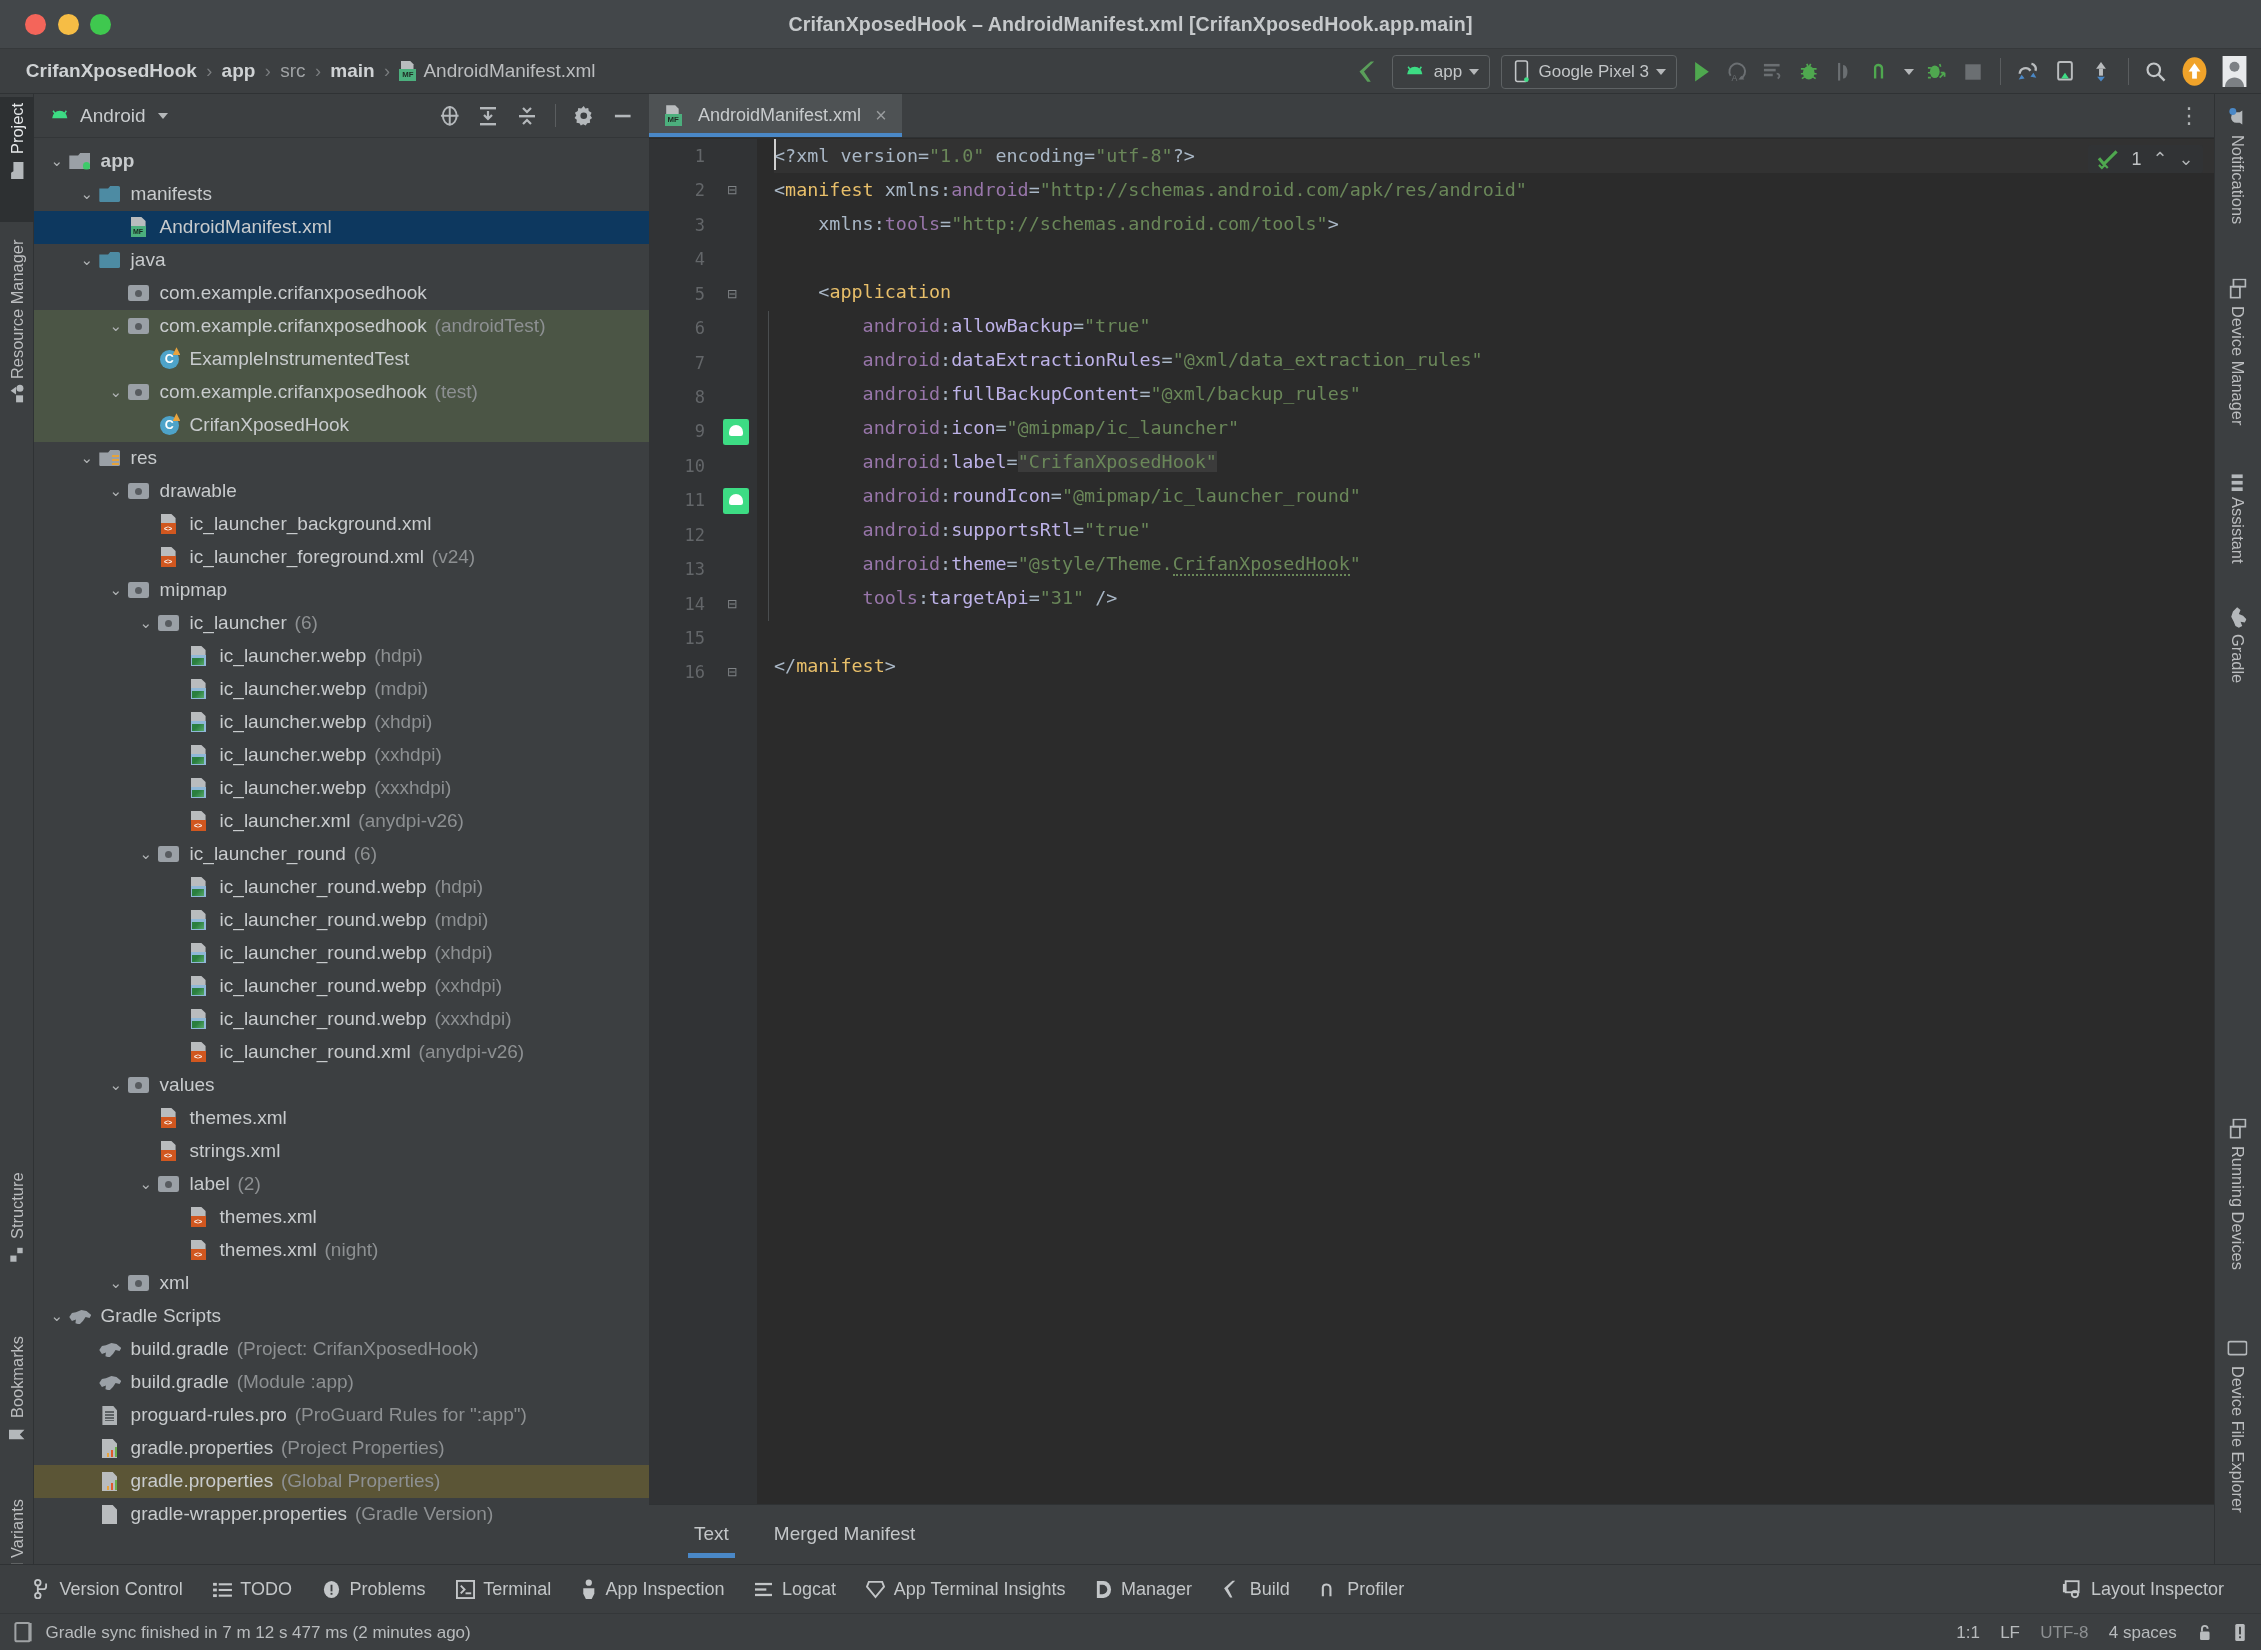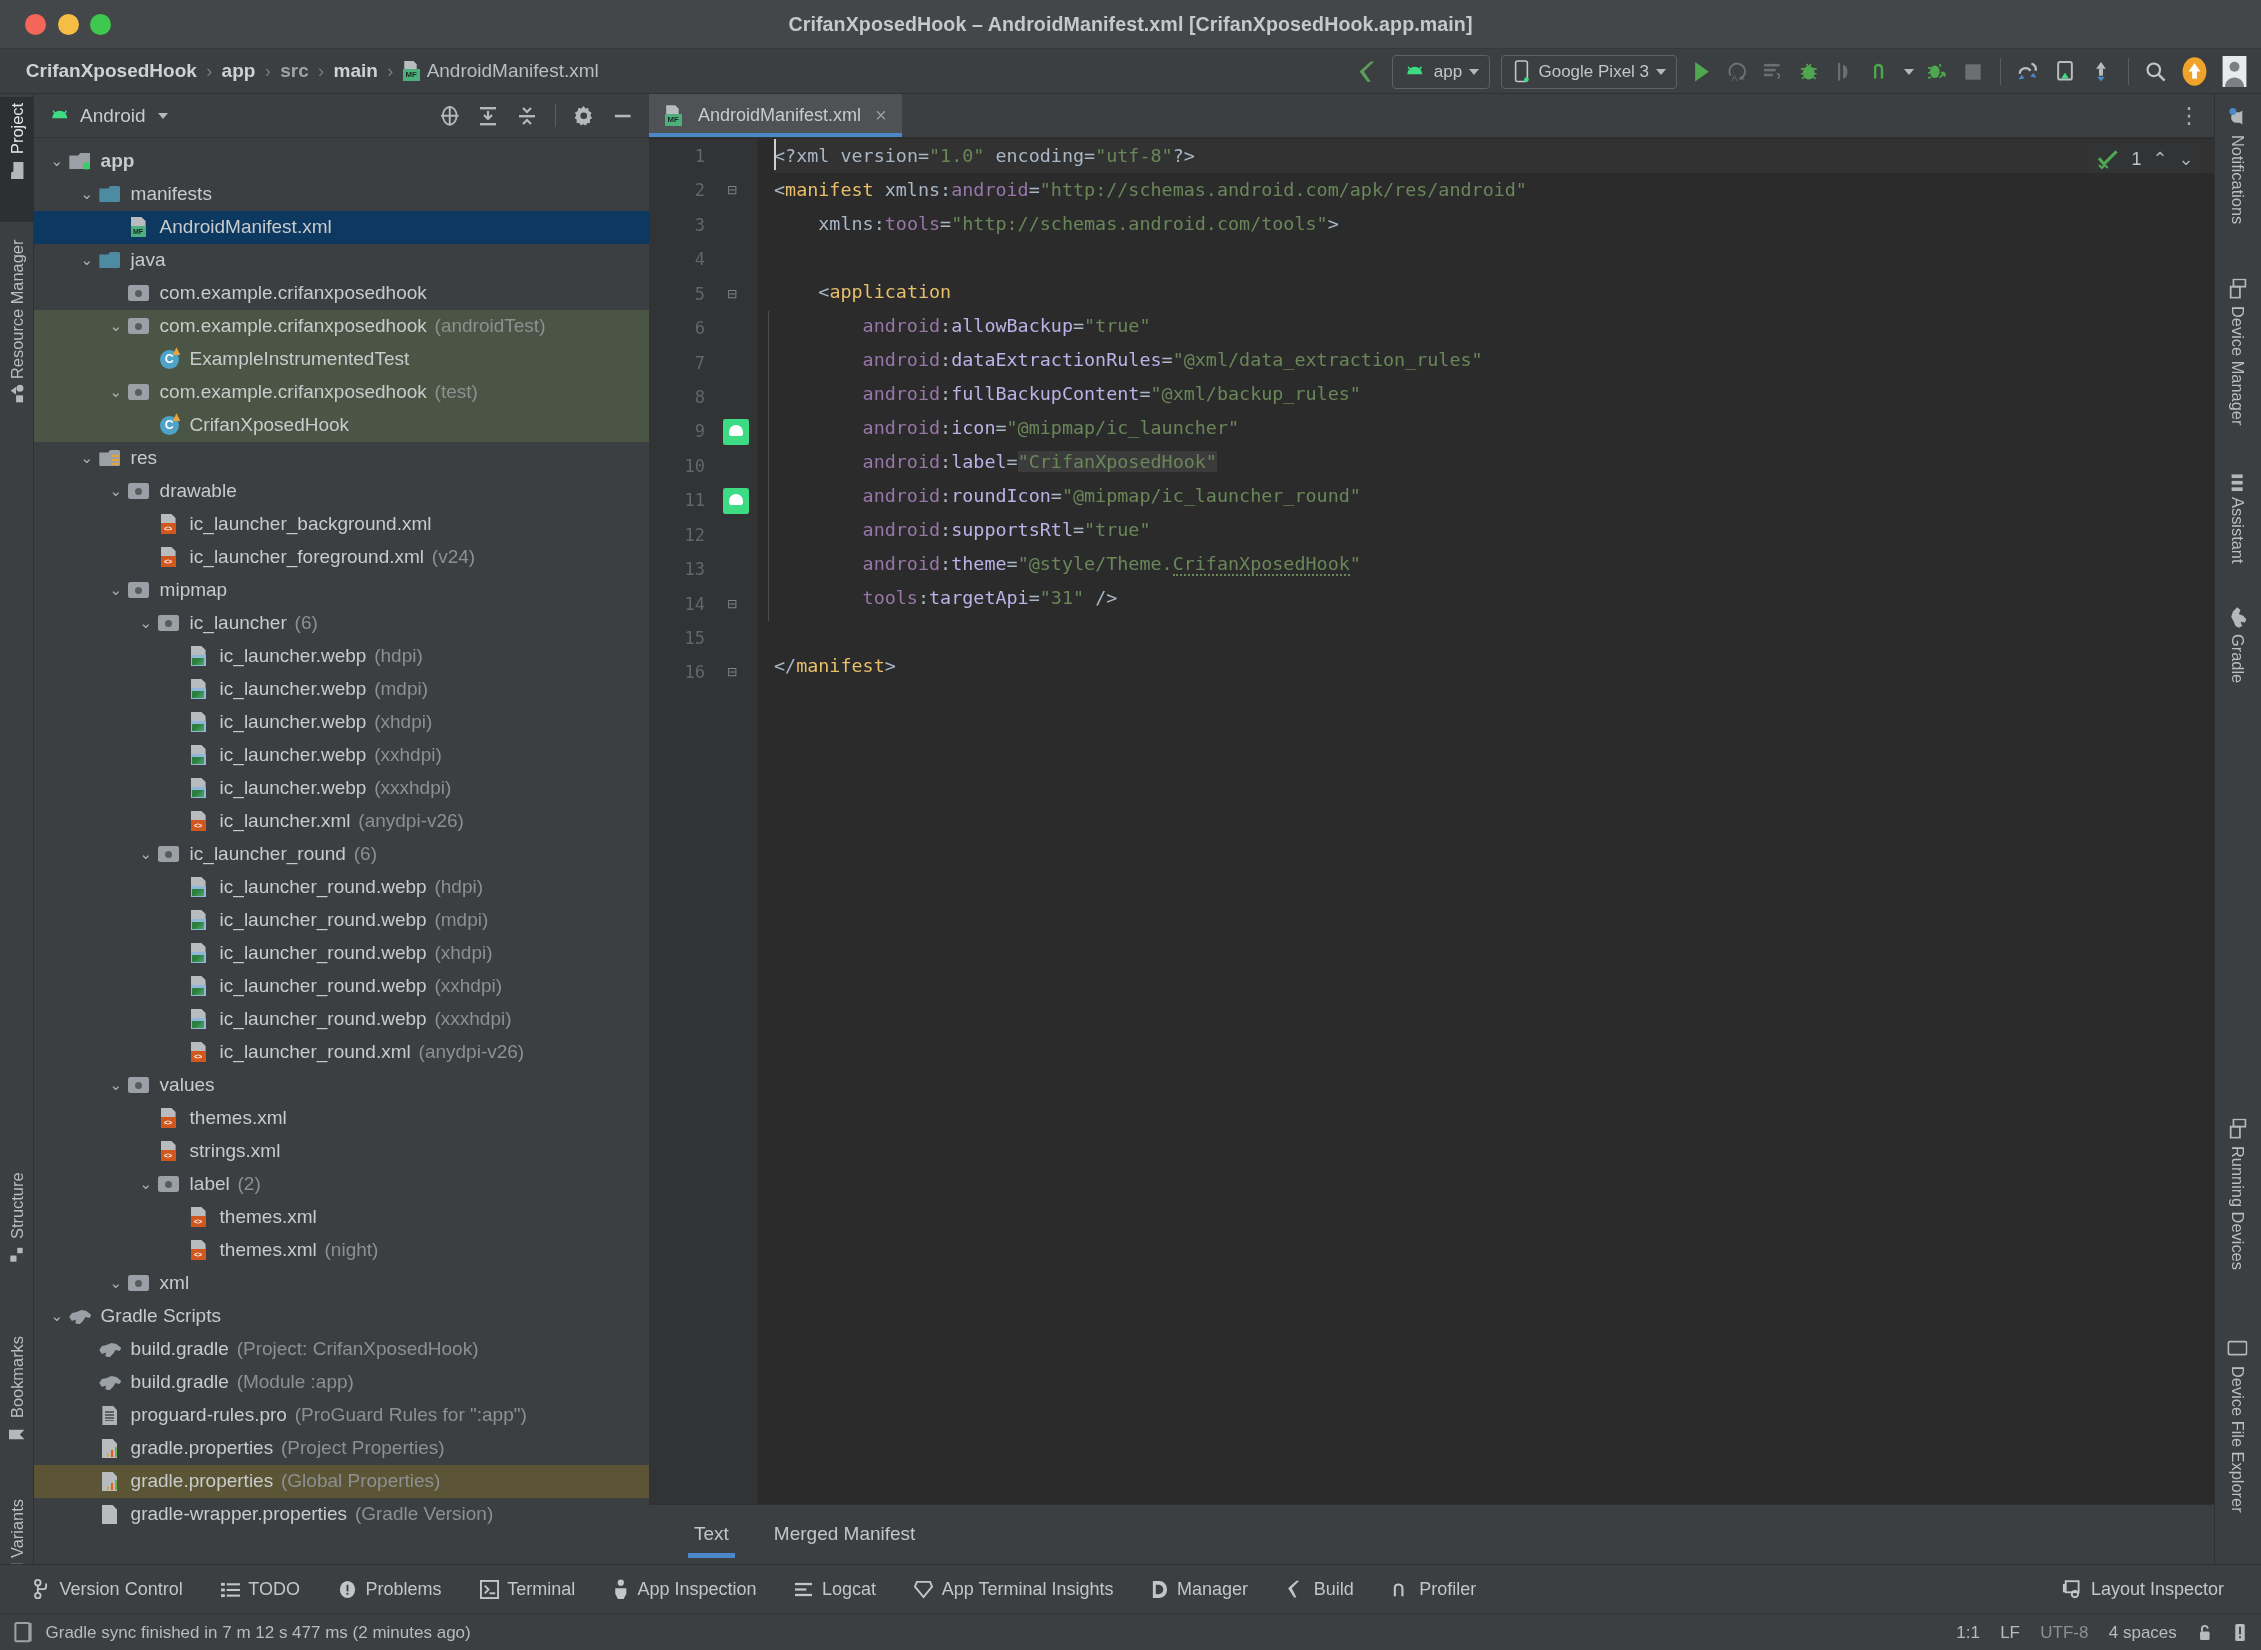--- a/index.html
+++ b/index.html
@@ -30,21 +30,21 @@
 
   
   #navbar {
     position: absolute; left: 0; top: 49px; width: 2261px; height: 45px;
     background: #3c3f41; display: flex; align-items: center;
     border-bottom: 0.8px solid #2f3234;
   }
   #breadcrumb { display: flex; align-items: center; margin-left: 20.3px; gap: 1.6px; }
   .crumb { font-size: 19px; color: #bbbdbf; padding: 0 5.5px; }
   .crumb.bold { font-weight: bold; color: #cfd2d4; }
-  .crumb.dim { color: #a0a3a5; font-weight: bold; }
+  .crumb.dim { color: #a0a3a5; }
   .crumb-sep { color: #7a7d7f; font-size: 18px; padding: 0 2.3px; }
   .mf-badge {
     display:inline-flex; flex-direction:column; width:17px; height:20.3px;
     margin-right:7px; position:relative;
   }
   .mf-badge .pg {
     position:absolute; left:1.6px; top:0; width:12.5px; height:13.3px;
     background:#b9bcbe;
     clip-path: polygon(0 0, 72% 0, 100% 26%, 100% 100%, 0 100%);
   }
@@ -233,21 +233,21 @@
     font-size:16.4px; color:#bbbdbf;
     display:flex; align-items:center; justify-content:flex-start;
     gap:7.8px; padding-top:7.8px;
   }
   .rtab .ri{ transform: rotate(-90deg); display:inline-block; }
 
   
   #toolwindow-bar {
     position:absolute; left:0; right:0; bottom:38px; height:49px;
     background:#3c3f41; border-top:0.8px solid #2f3234;
-    display:flex; align-items:center; padding-left:17px; gap:8px;
+    display:flex; align-items:center; padding-left:17px; gap:0;
   }
   .twb { display:flex; align-items:center; gap:8.6px; padding:0 15px;
          font-size:18px; color:#c3c6c8; height:49px; }
   #statusbar {
     position:absolute; left:0; right:0; bottom:0; height:38px;
     background:#3c3f41; border-top:0.8px solid #343739;
     display:flex; align-items:center; padding:0 14px; font-size:17px; color:#b8bbbd;
   }
   #statusbar .right { margin-left:auto; display:flex; align-items:center; gap:20.3px; }
   #statusbar .dim { color:#8d9092; }

